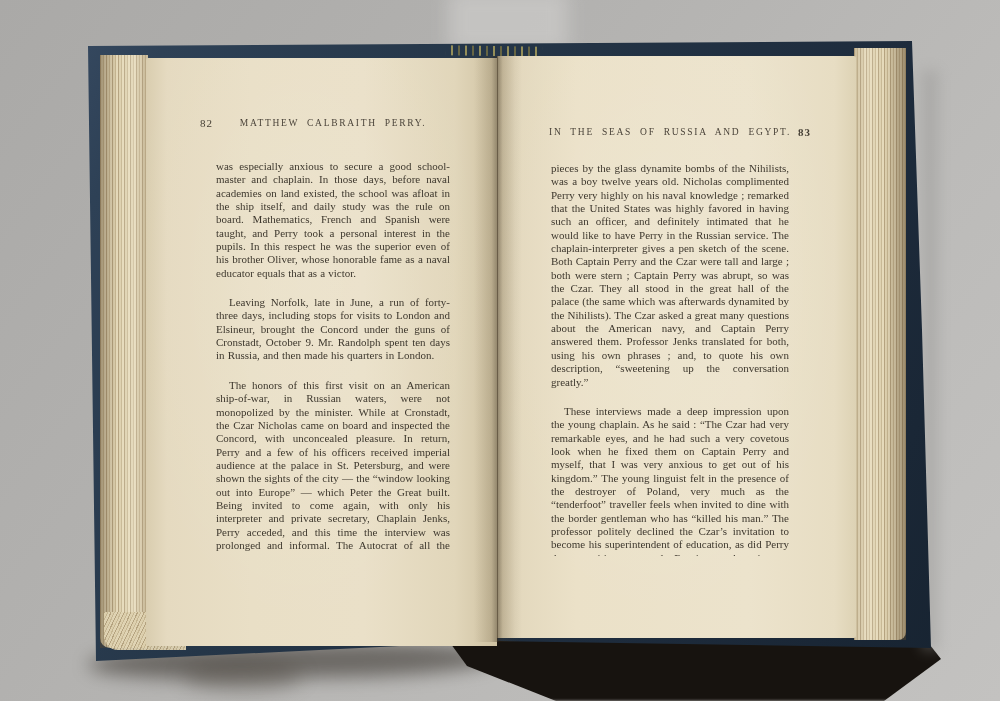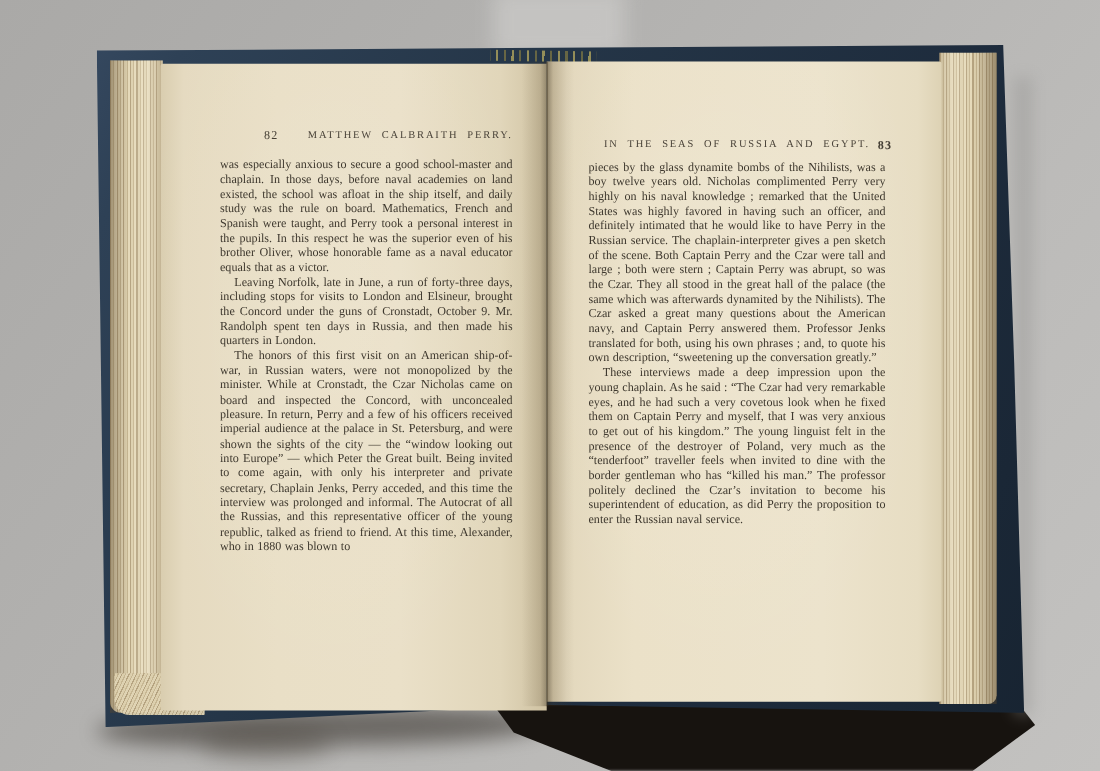--- a/index.html
+++ b/index.html
@@ -64,25 +64,25 @@
 
   
   .header-row{position:absolute;height:14px;color:#4b443a;}
   .running-head{position:absolute;left:0;right:0;text-align:center;font-size:9.5px;
        letter-spacing:1.7px;word-spacing:4px;white-space:nowrap;}
   .page-num{position:absolute;top:-1px;font-size:11px;letter-spacing:1px;color:#443e34;}
   .page-num.left{left:0;}
   .page-num.right{right:-6px;font-weight:bold;}
   .text-col{position:absolute;overflow:hidden;color:#3e382e;font-size:11px;line-height:13.35px;
        text-align:justify;word-spacing:.4px;}
-  .text-col p{margin:0;}
+  .text-col p{margin:16px;}
   .text-col p.ind{text-indent:13px;}
   .it{}
 
-  .col-left-header{left:200px;top:118px;width:266px;margin-left:40px;}
+  .col-left-header{left:200px;top:118px;width:266px;}
   .col-left{left:200px;top:144px;width:266px;height:410px;}
   .col-right-header{left:535px;top:127px;width:270px;}
   .col-right{left:535px;top:146px;width:270px;height:410px;}
 </style>
 </head>
 <body>
 
 <div class="stage">
 
   <div class="backdrop-band"></div>

